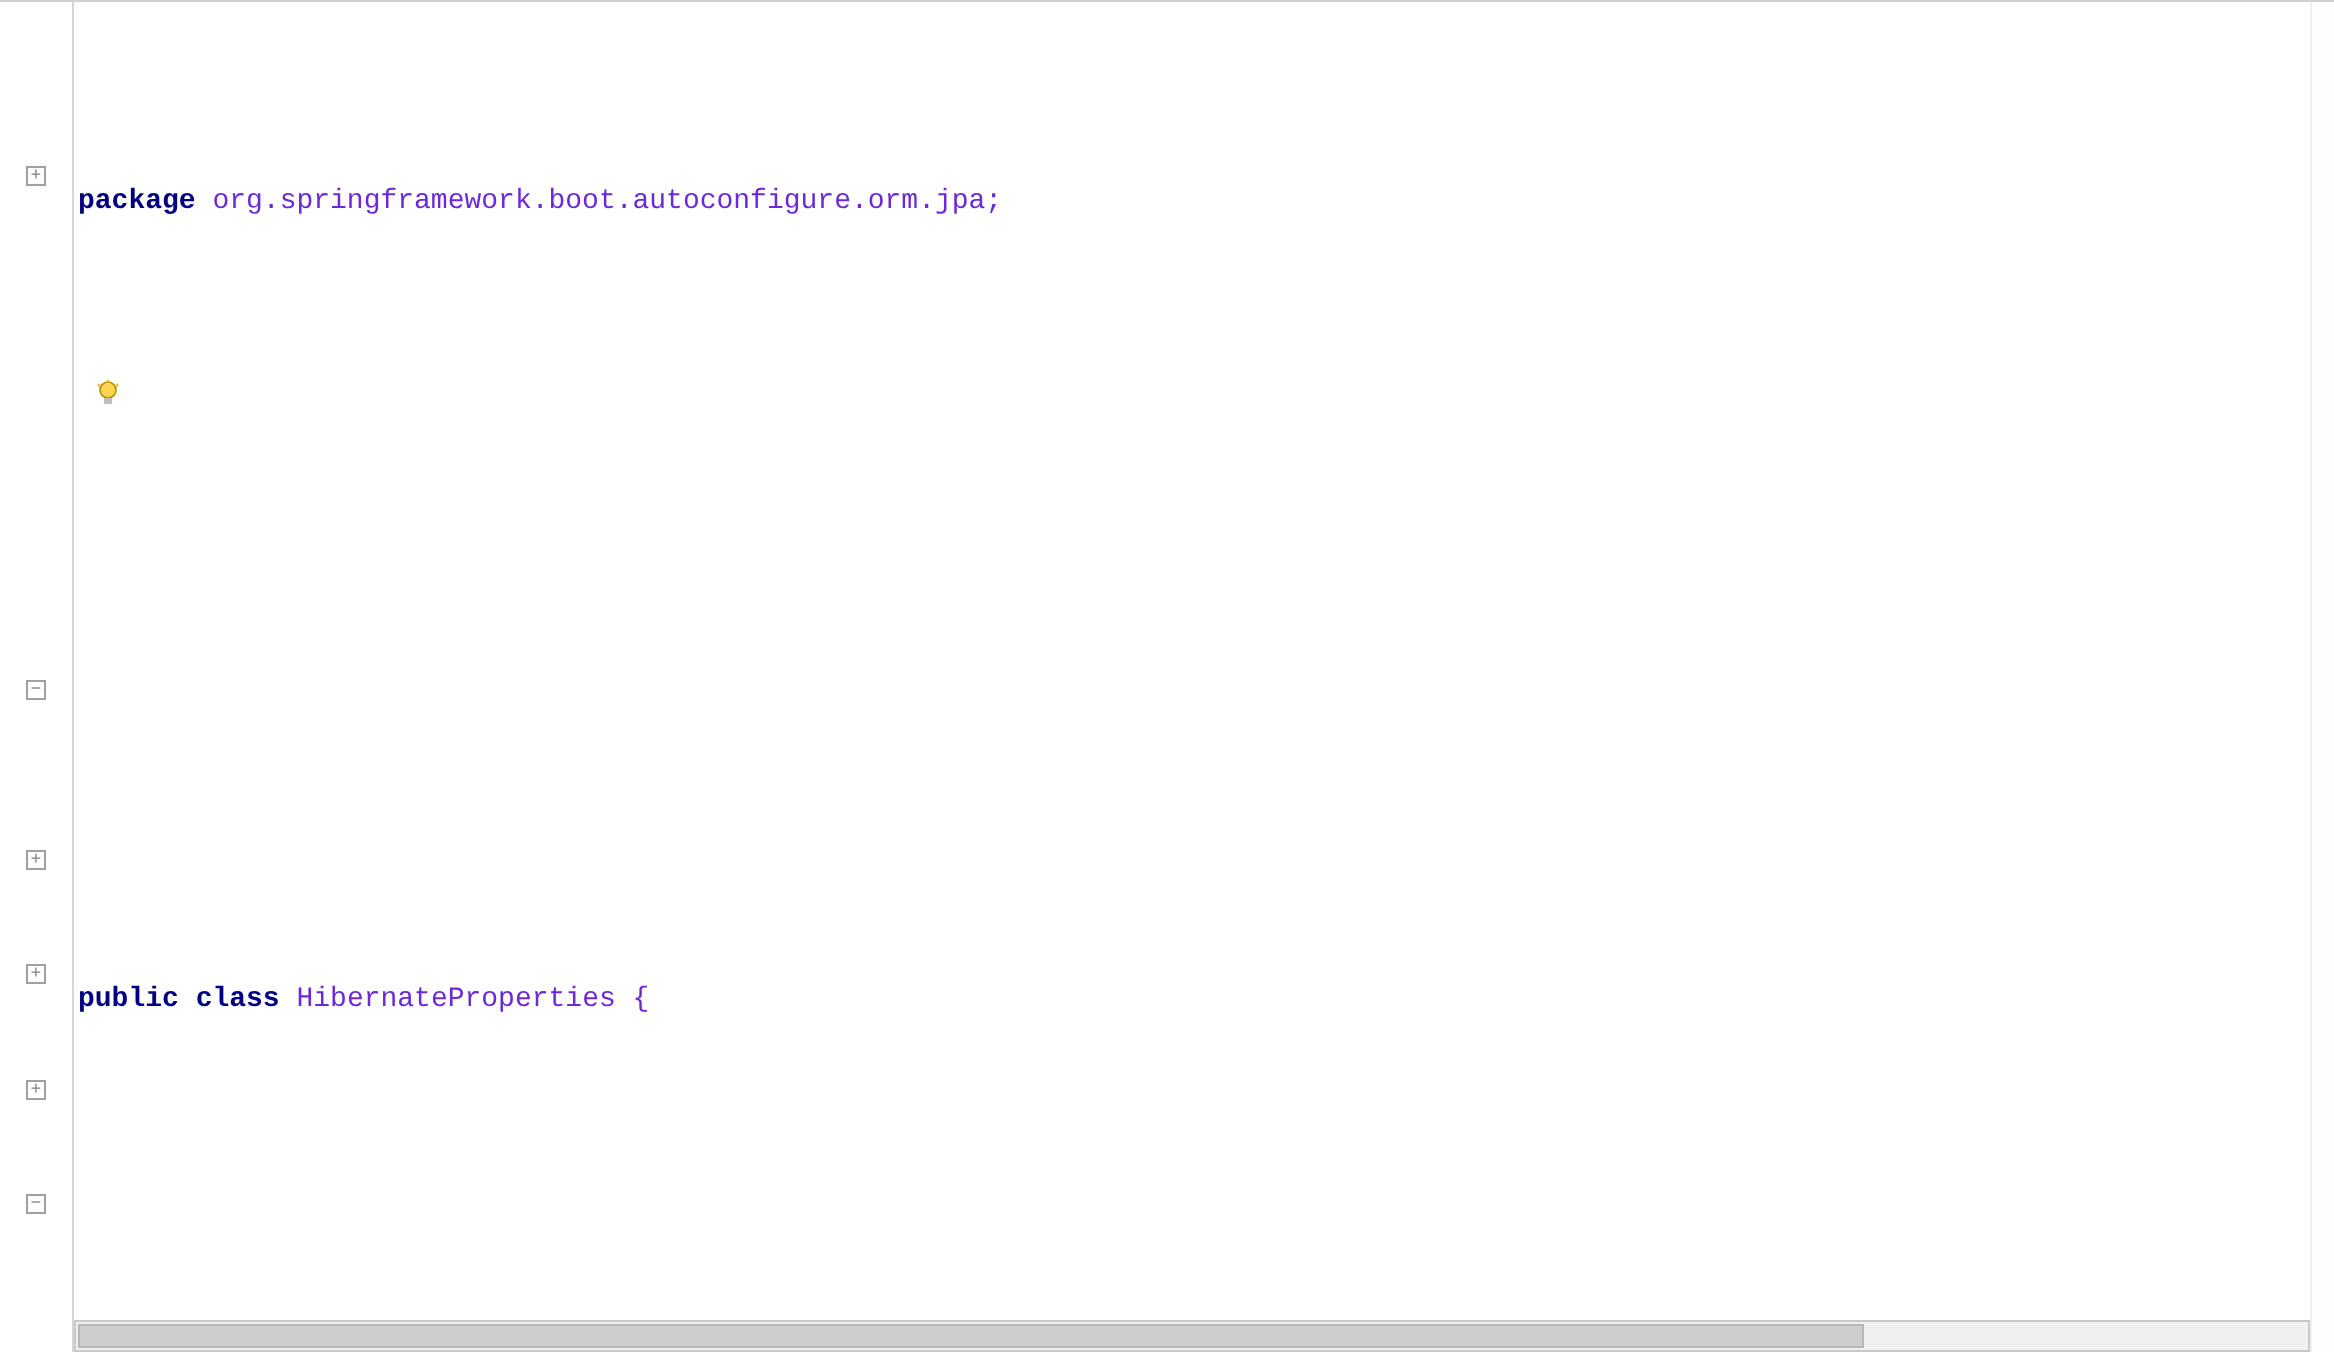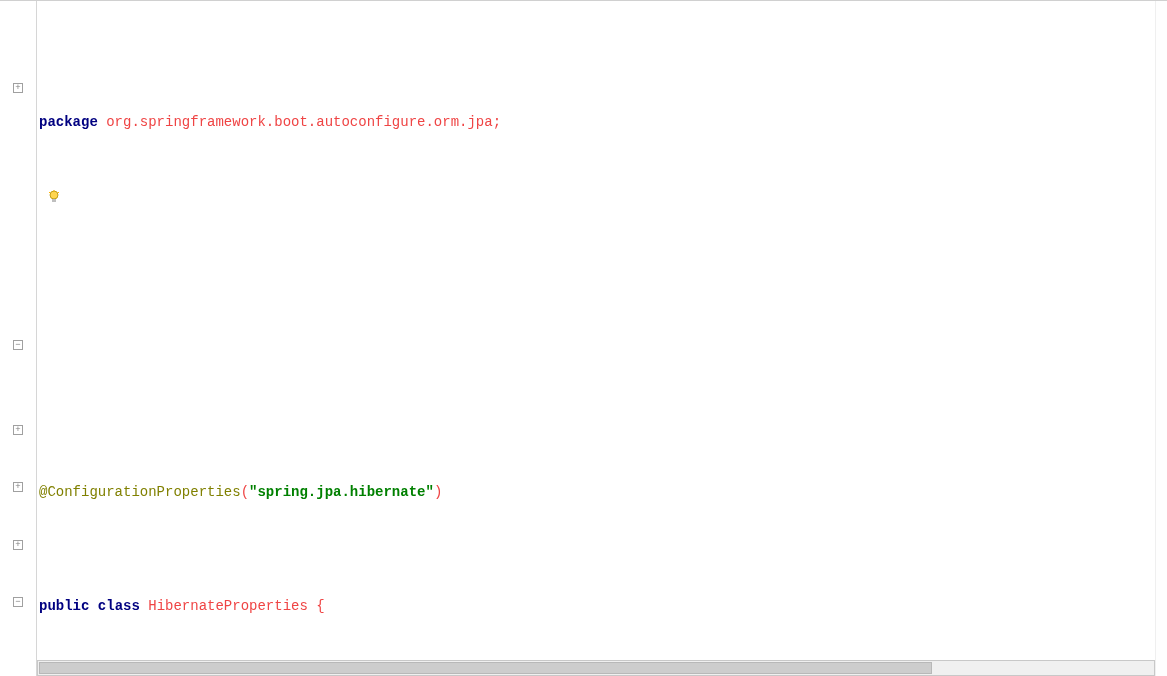--- a/index.html
+++ b/index.html
@@ -52,32 +52,31 @@
     position: absolute;
   }
   .bulb svg { display: block; }
   .code-area {
     flex: 1;
     position: relative;
     font-family: "SimSun", "宋体", "Courier New", monospace;
     line-height: 28.5px;
     white-space: pre;
     overflow: hidden;
-    margin-top: 21px;
   }
   .line {
     height: 28.5px;
     display: flex;
     align-items: center;
     padding-left: 2px;
   }
   .kw { color: #000080; font-weight: bold; }
   .str { color: #008000; font-weight: bold; }
   .ann { color: #808000; }
-  .plain { color: #ef4444; }
+  .plain { color: #6d28d9; }
   .import-fold {
     background: #e6ffe6;
     color: #808080;
   }
   .scrollbar-h {
     position: absolute;
     bottom: 0;
     left: 37px;
     right: 12px;
     height: 16px;
@@ -136,21 +135,20 @@
 
   <div class="code-area">
     
     <div class="line"><span class="kw">package</span><span class="plain"> org.springframework.boot.autoconfigure.orm.jpa;</span></div>
     
     <div class="line"></div>
     
     
     <div class="line"></div>
     
-    <div class="line"><span class="ann">@ConfigurationProperties</span><span class="plain">(</span><span class="str">"spring.jpa.hibernate"</span><span class="plain">)</span></div>
     
     <div class="line"><span class="kw">public</span><span> </span><span class="kw">class</span><span class="plain"> HibernateProperties </span><span class="plain">{</span></div>
     
     
     
     
     
     
     
     

